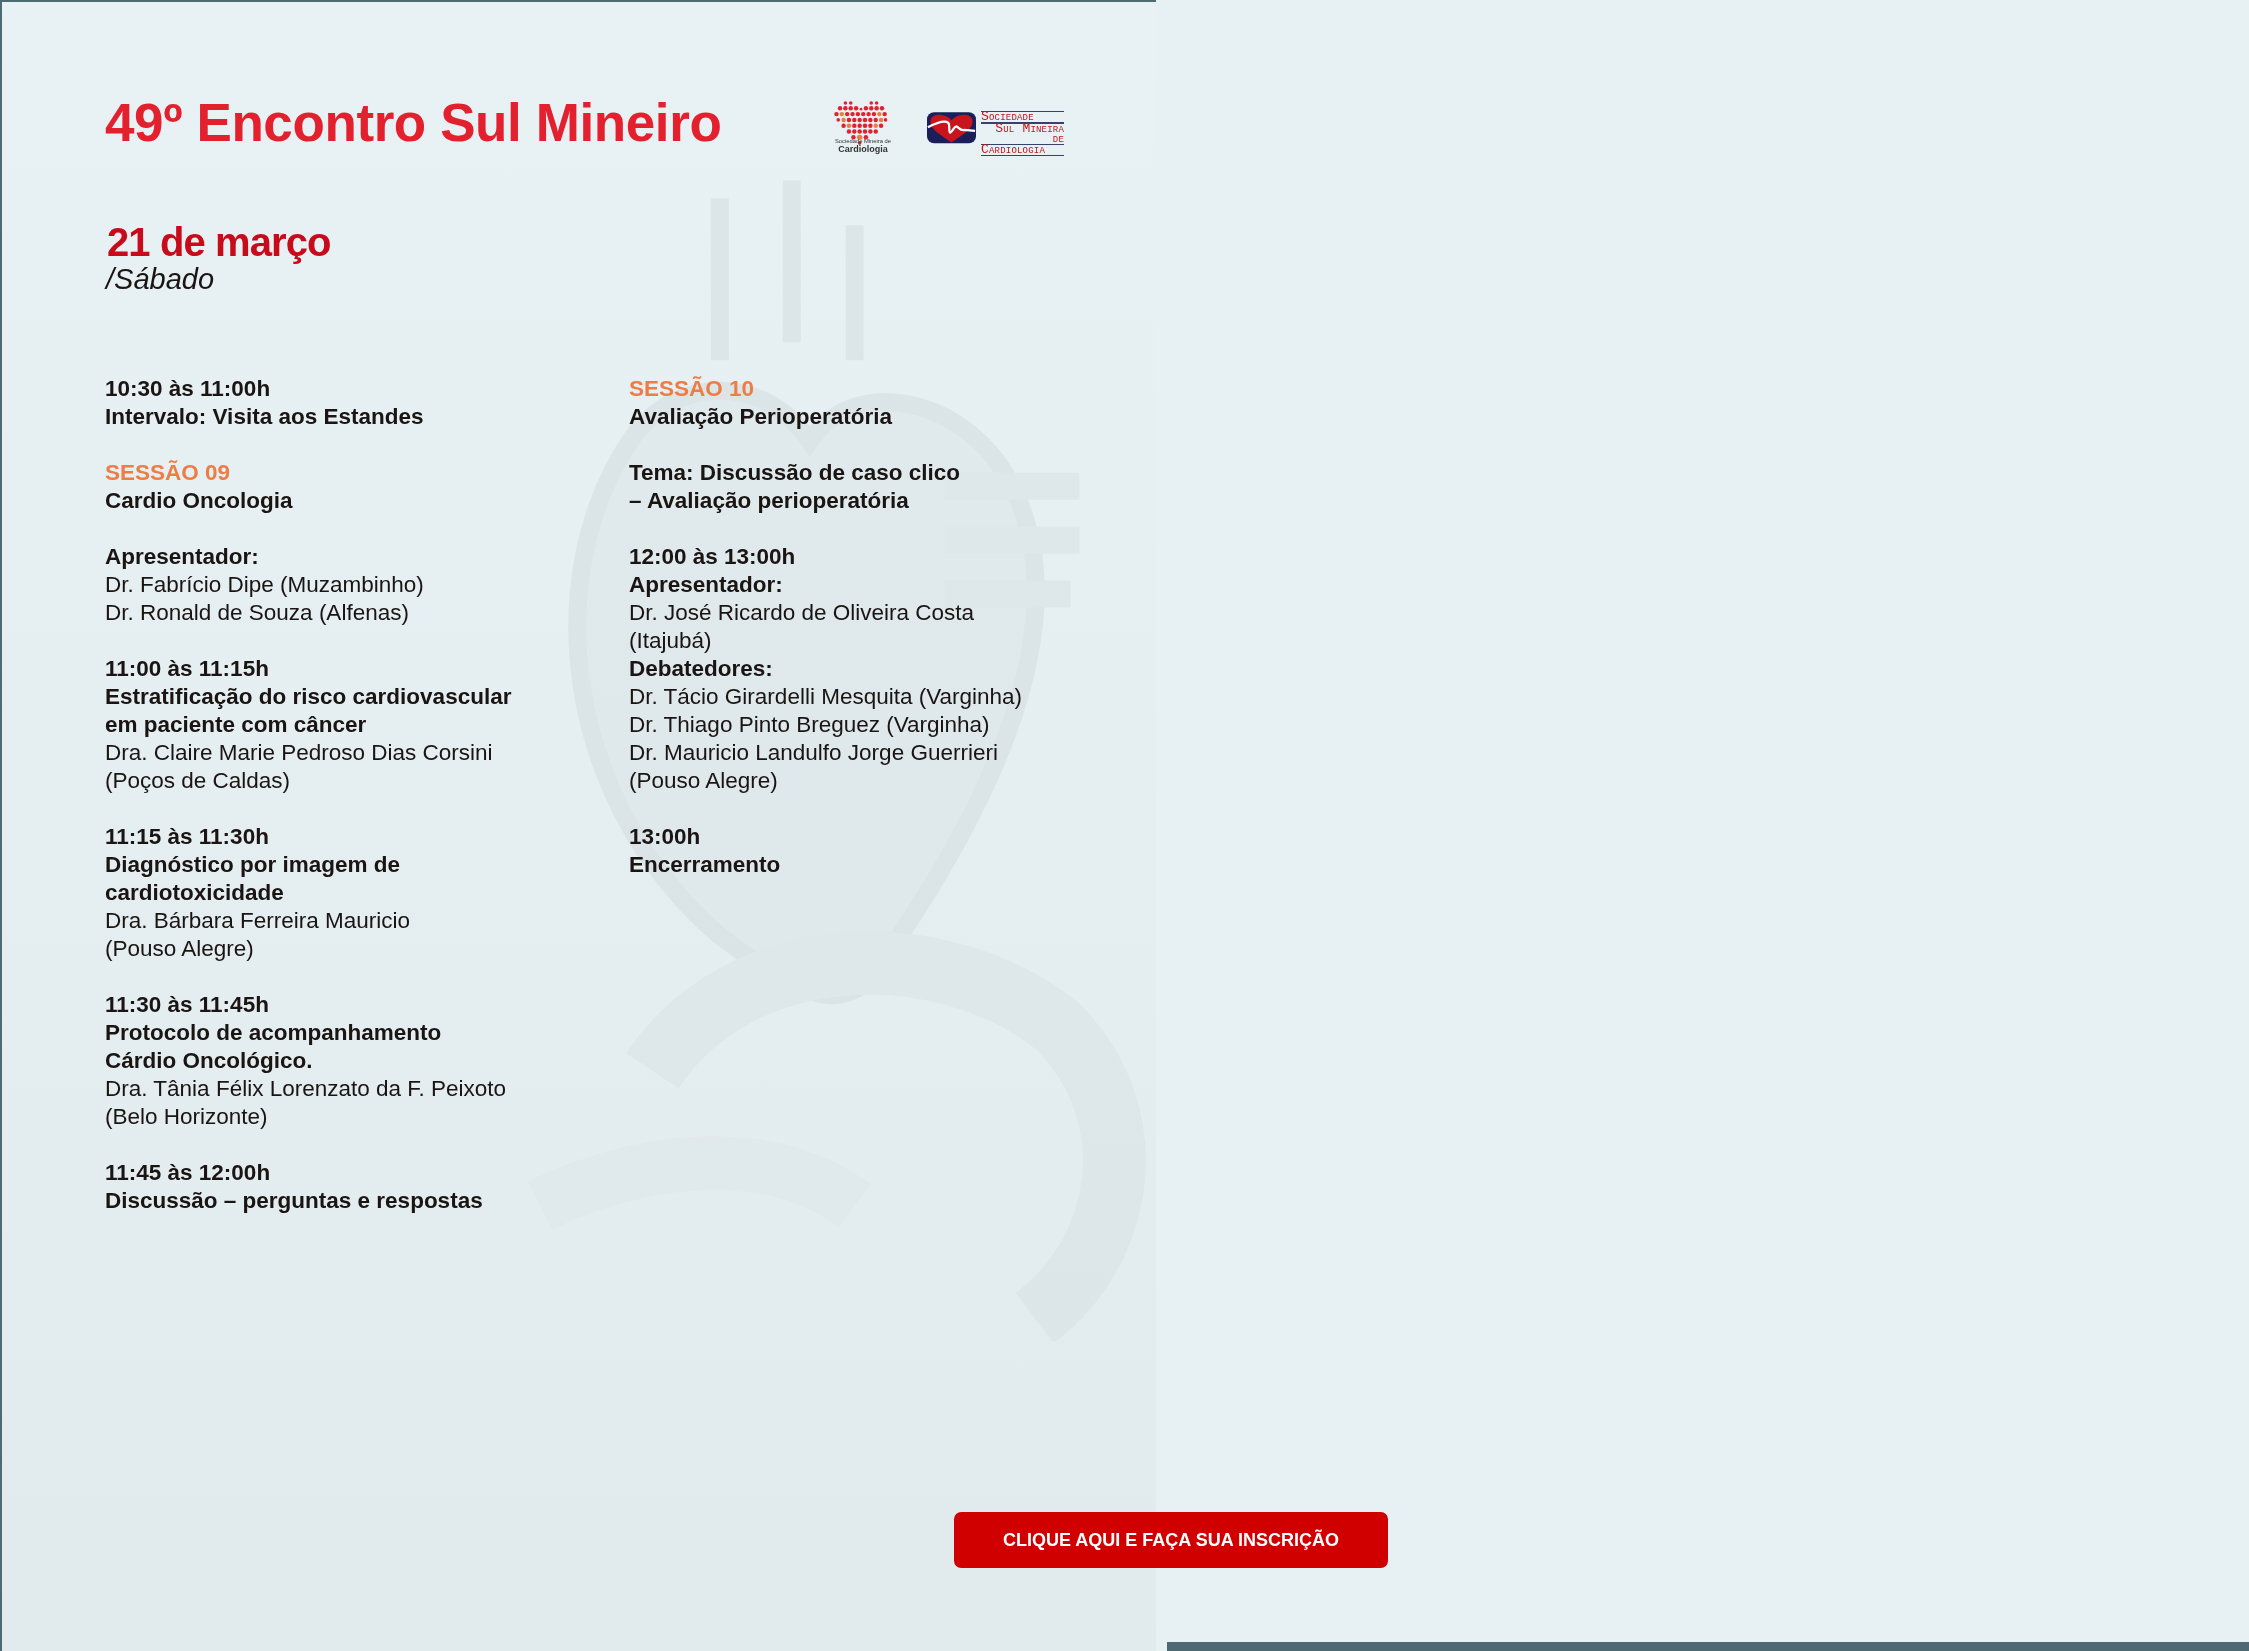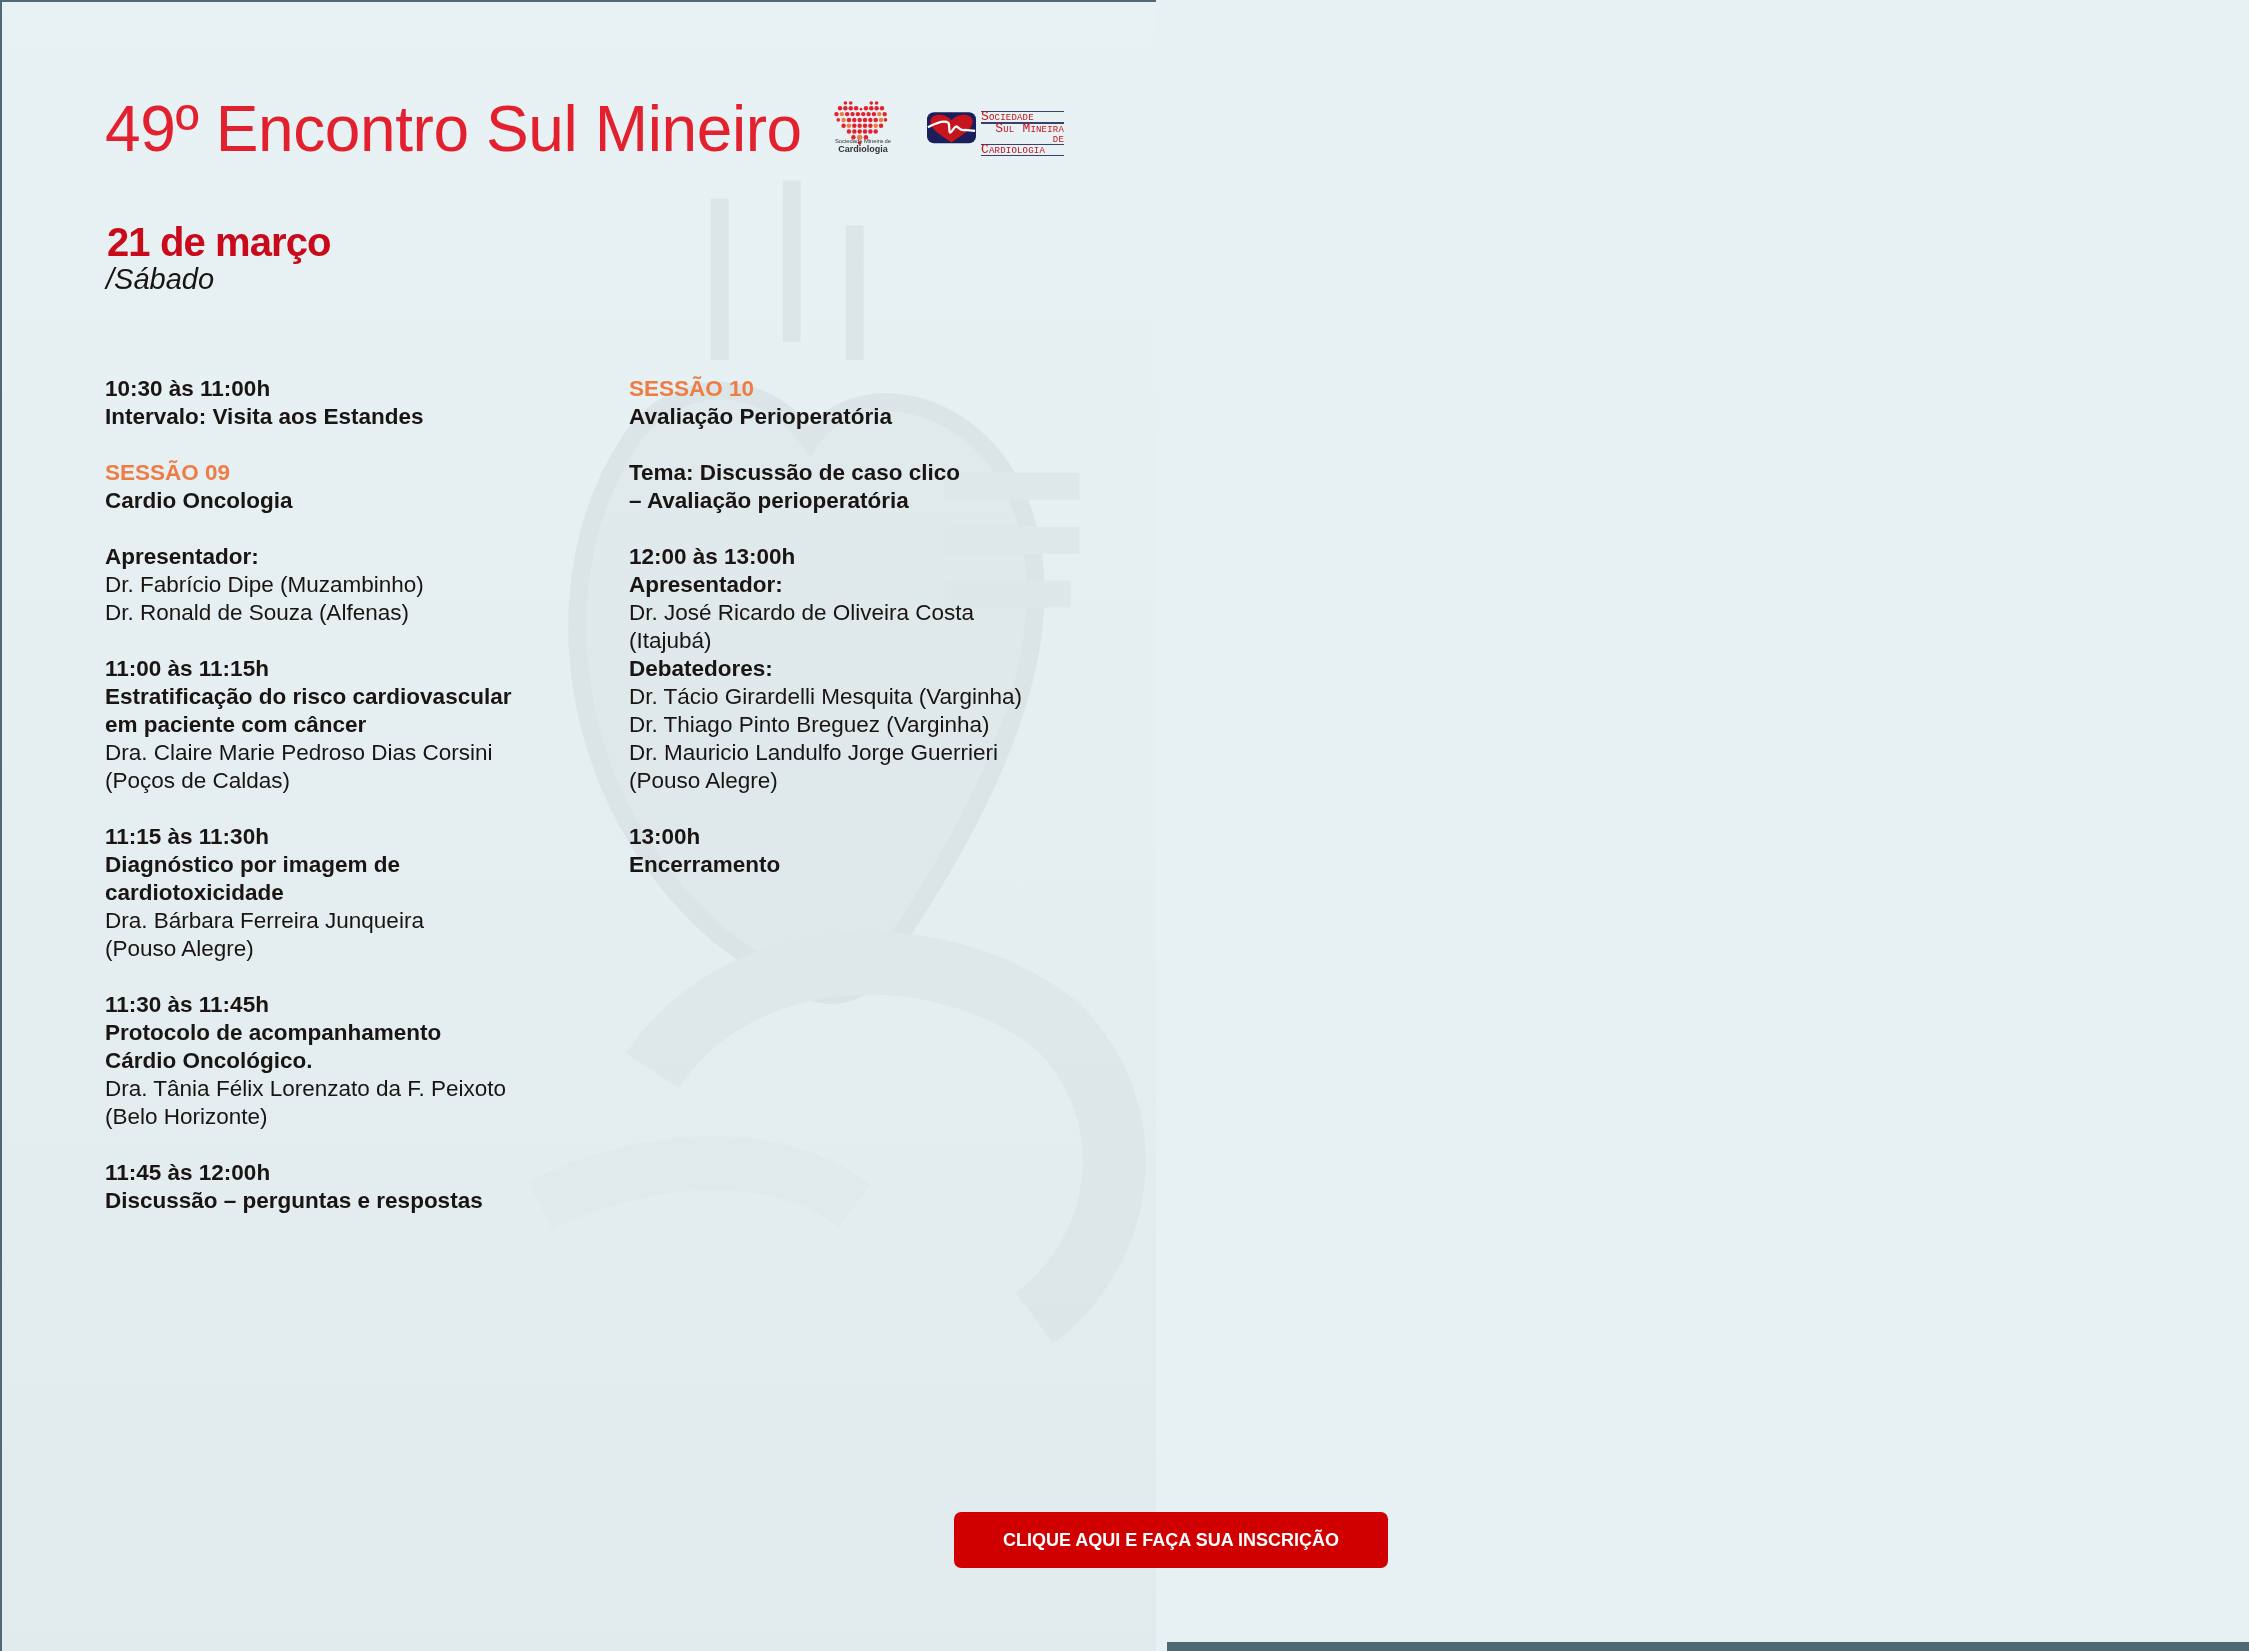--- a/index.html
+++ b/index.html
@@ -16,21 +16,21 @@
       background: linear-gradient(180deg, #e8f1f3 0%, #e4edef 60%, #e1eaec 100%);
       overflow:hidden;
     }
     .bg-heart {
       position:absolute; left:450px; top:171px; width:742px; height:1170px; opacity:0.35;
     }
     .bottom-bar { position:absolute; left:1167px; top:1642px; width:1152px; height:9.4px; background:#4e6972; }
 
     .title {
       position:absolute; left:105px; top:92px;
-      font-size:64px; font-weight:normal; color:#e3202e; letter-spacing:-0.4px; margin:0;
+      font-size:53px; font-weight:bold; color:#e3202e; letter-spacing:-0.4px; margin:0;
     }
     .logo1 { position:absolute; left:832px; top:99px; width:58px; height:61px; }
     .logo1-label-small { position:absolute; left:827px; top:138px; width:72px; text-align:center; font-size:5.8px; color:#333; }
     .logo1-label-big { position:absolute; left:827px; top:144px; width:72px; text-align:center; font-size:9px; font-weight:bold; color:#333; }
     .logo2-box { position:absolute; left:927px; top:112px; width:49px; height:31.5px; }
     .logo2-text { position:absolute; left:981px; top:111px; width:83px; }
     .logo2-line { height:1.3px; background:#3b3f6a; margin:0; }
     .logo2-row { font-family:Liberation Mono, monospace; color:#c0141c; font-size:13px; line-height:10px; letter-spacing:0.2px; }
 
     .date { position:absolute; left:107px; top:220px; font-size:40px; font-weight:bold; color:#c80a1a; letter-spacing:-0.9px; }
@@ -166,21 +166,21 @@
         <div class="line b">11:00 às 11:15h</div>
         <div class="line b">Estratificação do risco cardiovascular</div>
         <div class="line b">em paciente com câncer</div>
         <div class="line ">Dra. Claire Marie Pedroso Dias Corsini</div>
         <div class="line ">(Poços de Caldas)</div>
       </div>
       <div class="block">
         <div class="line b">11:15 às 11:30h</div>
         <div class="line b">Diagnóstico por imagem de</div>
         <div class="line b">cardiotoxicidade</div>
-        <div class="line ">Dra. Bárbara Ferreira Junqueira</div>
+        <div class="line ">Dra. Bárbara Ferreira Mauricio</div>
         <div class="line ">(Pouso Alegre)</div>
       </div>
       <div class="block">
         <div class="line b">11:30 às 11:45h</div>
         <div class="line b">Protocolo de acompanhamento</div>
         <div class="line b">Cárdio Oncológico.</div>
         <div class="line ">Dra. Tânia Félix Lorenzato da F. Peixoto</div>
         <div class="line ">(Belo Horizonte)</div>
       </div>
       <div class="block">

